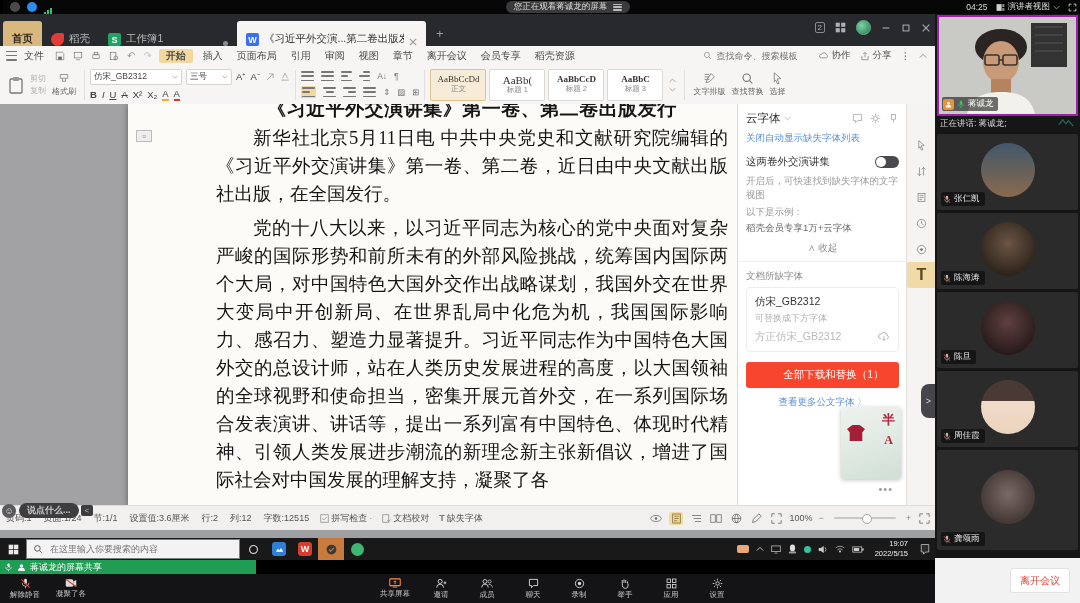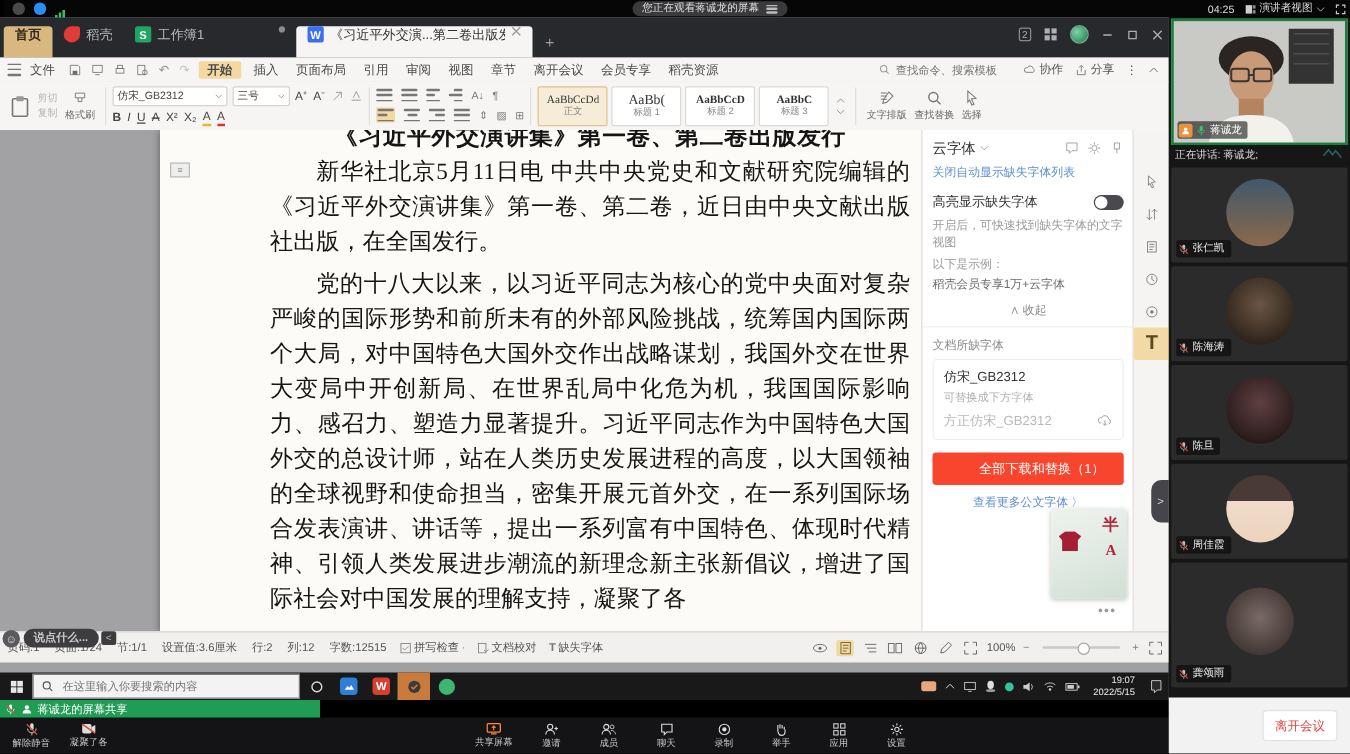--- a/index.html
+++ b/index.html
@@ -14,21 +14,21 @@
   .mt-pill{margin:0 auto;background:#3a3a3c;border-radius:7px;height:12px;display:flex;align-items:center;
            padding:0 8px;color:#ddd;font-size:8.5px;gap:6px;}
   .mt-right{position:absolute;right:6px;top:0;height:14px;display:flex;align-items:center;gap:8px;color:#ddd;font-size:8.5px;}
   .bars span{display:inline-block;width:2px;background:#35c06b;margin-right:1px;vertical-align:bottom;}
 
   
   .screen{position:absolute;top:14px;left:0;width:935px;height:546px;background:#9fa0a2;}
 
   
   .wps-tabbar{position:absolute;top:0;left:0;width:935px;height:32px;background:#28292d;display:flex;align-items:flex-end;}
-  .tab{height:25px;display:flex;align-items:flex-start;font-size:10.5px;padding:0 9px;color:#b9b9bc;gap:5px;}
+  .tab{height:25px;display:flex;align-items:flex-end;font-size:10.5px;padding:0 9px;color:#b9b9bc;gap:5px;}
   .tab-home{background:#d9b87f;color:#33281a;border-radius:3px 3px 0 0;margin-left:3px;font-weight:bold;}
   .tab-doc{background:#f6f5f3;color:#333;border-radius:3px 3px 0 0;max-width:185px;}
   .tab-doc .ttl{white-space:nowrap;overflow:hidden;max-width:140px;}
   .sq{width:13px;height:13px;border-radius:2px;display:flex;align-items:center;justify-content:center;
       color:#fff;font-size:9px;font-weight:bold;flex:0 0 auto;}
   .dot{width:5px;height:5px;border-radius:50%;background:#8b8b90;}
   .tab-add{color:#9a9aa0;font-size:13px;padding:0 10px;height:25px;display:flex;align-items:center;}
   .win-ctrl{position:absolute;right:4px;top:6px;display:flex;align-items:center;gap:10px;color:#aeaeb4;font-size:10px;}
   .globe{width:13px;height:13px;border-radius:50%;background:radial-gradient(circle at 35% 35%,#7fd3a4,#1f7a4a);border:1px solid #6fae8c;}
 
@@ -135,21 +135,21 @@
 
   
   .meet-bar{position:absolute;top:574px;left:0;width:935px;height:29px;background:#141417;display:flex;align-items:center;}
   .mb-btn{display:flex;flex-direction:column;align-items:center;justify-content:center;gap:1px;width:46px;height:29px;color:#ccc;}
   .mb-btn .lb{font-size:7.5px;white-space:nowrap;color:#c7c7c9;}
   .mb-center{position:absolute;left:372px;display:flex;}
   .mb-left{display:flex;padding-left:2px;}
 
   
   .sidebar{position:absolute;top:14px;right:0;width:145px;height:589px;background:#161616;}
-  .main-video{position:relative;margin:1px 2px 0 2px;height:97px;border:2px solid #15803d;background:#c9cac5;overflow:hidden;}
+  .main-video{position:relative;margin:1px 2px 0 2px;height:97px;border:2px solid #a21caf;background:#c9cac5;overflow:hidden;}
   .name-badge{position:absolute;left:3px;bottom:3px;display:flex;align-items:center;gap:3px;background:rgba(0,0,0,.55);
               padding:1px 4px 1px 1px;border-radius:2px;color:#fff;font-size:8.5px;}
   .nb-av{width:11px;height:11px;background:#e8923d;border-radius:2px;display:flex;align-items:center;justify-content:center;}
   .speak-row{height:15px;display:flex;align-items:center;color:#d8d8d8;font-size:8.5px;padding-left:5px;position:relative;}
   .tile{position:relative;margin:3px 2px 0 2px;height:76px;background:#2b2b2c;border-radius:2px;}
   .tile.tall{height:100px;}
   .avatar{position:absolute;left:50%;top:9px;transform:translateX(-50%);width:54px;height:54px;border-radius:50%;}
   .av1{background:linear-gradient(180deg,#41586b 0%,#6d6257 60%,#8a6a4e 100%);}
   .av2{background:radial-gradient(circle at 50% 40%,#6b5546 0%,#2a2017 80%);}
   .av3{background:radial-gradient(circle at 50% 40%,#5f4040 0%,#241717 80%);}
@@ -497,21 +497,21 @@
                 <path d="M8 1v3M8 12v3M1 8h3M12 8h3M3 3l2 2M11 11l2 2M13 3l-2 2M5 11l-2 2" stroke="#999"></path>
               </svg>
             <svg width="11" height="11" viewBox="0 0 16 16">
                 <rect x="5" y="2" width="6" height="7" fill="none" stroke="#999"></rect>
                 <path d="M8 9v5" stroke="#999"></path>
               </svg>
           </span>
         </div>
         <div class="plink">关闭自动显示缺失字体列表</div>
         <div class="prow">
-          <span>高亮显示缺失字体</span>
+          <span>这两卷外交演讲集</span>
           <span class="toggle">
               <i></i>
             </span>
         </div>
         <div class="pgray">开启后，可快速找到缺失字体的文字视图</div>
         <div class="pgray">以下是示例：</div>
         <div class="pgray" style="color:#6b6b6b;">稻壳会员专享1万+云字体</div>
         <div class="pcollapse">∧ 收起</div>
         <div class="psec">文档所缺字体</div>
         <div class="pcard">

